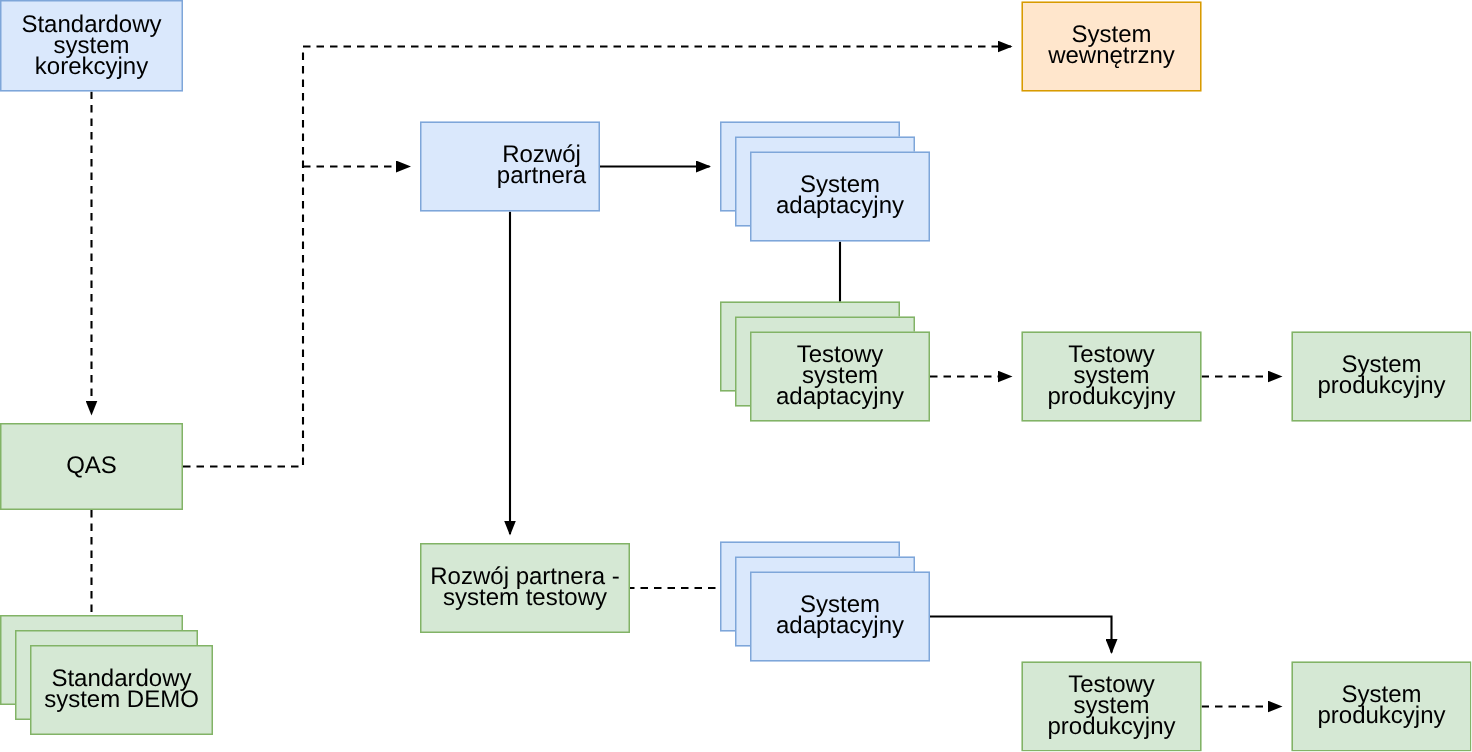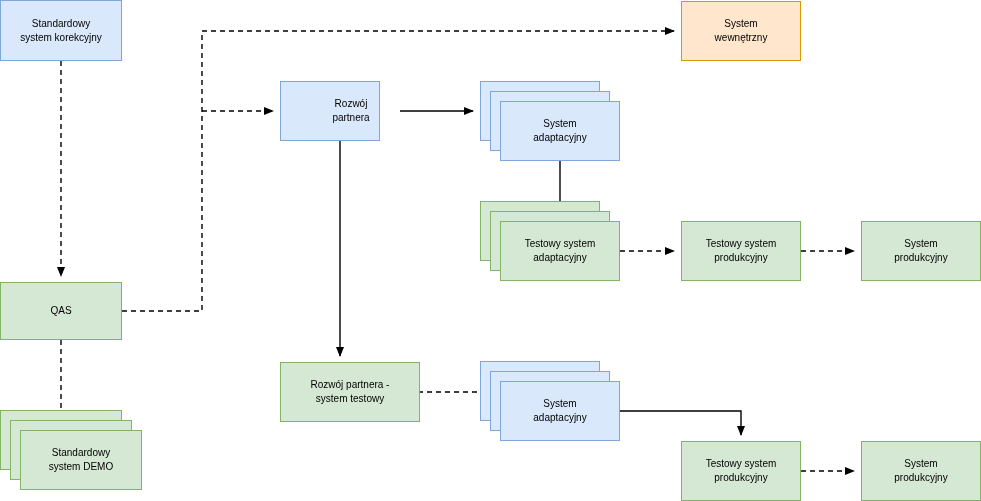--- a/index.html
+++ b/index.html
@@ -26,21 +26,21 @@
     height: 501px;
     pointer-events: none;
   }
   .node {
     position: absolute;
     box-sizing: border-box;
     display: flex;
     align-items: center;
     justify-content: center;
     text-align: center;
-    font-size: 10px;
+    font-size: 16px;
     line-height: 14px;
     color: #000000;
     border-width: 1px;
     border-style: solid;
     z-index: 5;
   }
   .node .label {
     display: block;
     padding: 0 4px;
     white-space: pre-line;
@@ -96,21 +96,21 @@
 
   <div id="nodes-group">
       <div class="node stack-front fill-blue" style="left: 0px; top: 0px; width: 122px; height: 61px;">
         <span class="label">Standardowy
 system korekcyjny</span>
       </div>
       <div class="node stack-front fill-orange" style="left: 681px; top: 1px; width: 120px; height: 60px;">
         <span class="label">System
 wewnętrzny</span>
       </div>
-      <div class="node stack-front fill-blue" style="left: 280px; top: 81px; width: 100px; height: 60px; padding-left: 42px;">
+      <div class="node stack-front fill-blue" style="left: 280px; top: 81px; width: 120px; height: 60px; padding-left: 42px;">
         <span class="label">Rozwój
 partnera</span>
       </div>
       <div class="stack-layer fill-blue" style="left: 480px; top: 81px; width: 120px; height: 60px;"></div>
       <div class="stack-layer l2 fill-blue" style="left: 490px; top: 91px; width: 120px; height: 60px;"></div>
       <div class="node stack-front fill-blue" style="left: 500px; top: 101px; width: 120px; height: 60px;">
         <span class="label">System
 adaptacyjny</span>
       </div>
       <div class="stack-layer fill-green" style="left: 480px; top: 201px; width: 120px; height: 60px;"></div>

